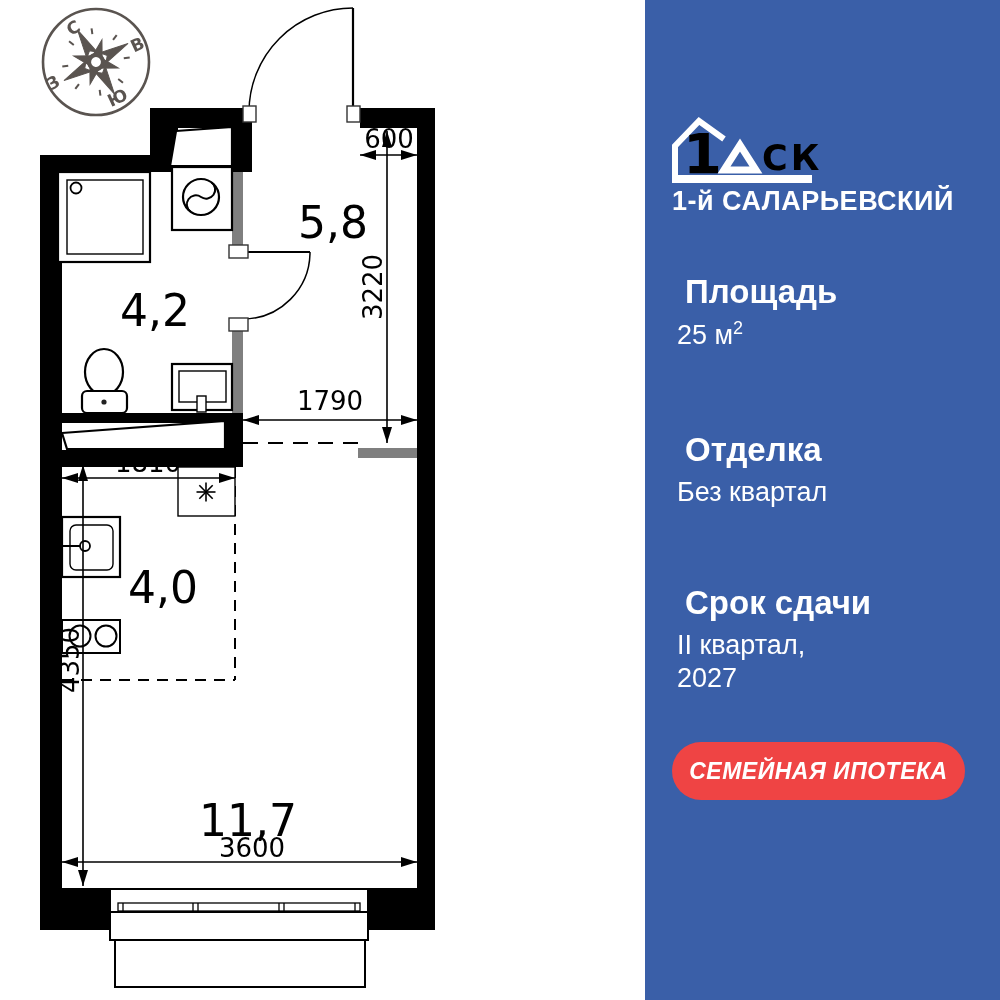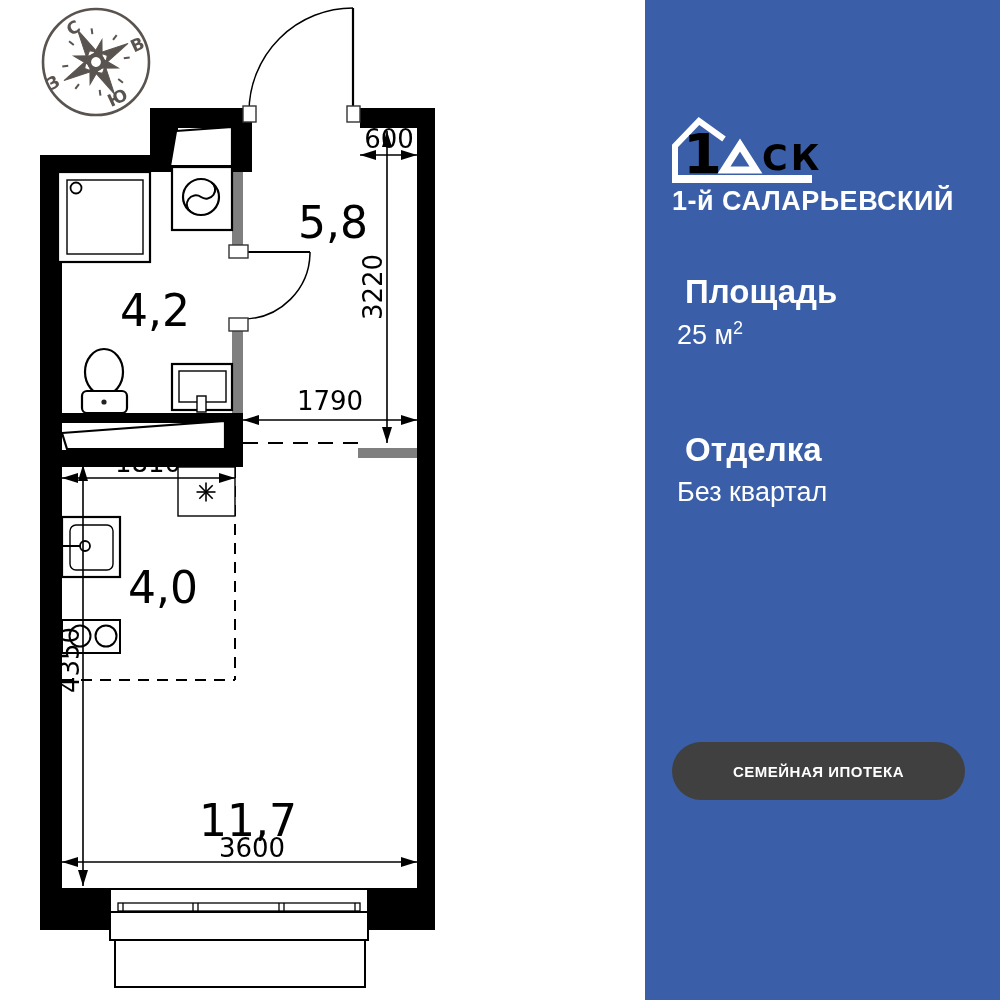--- a/index.html
+++ b/index.html
@@ -11,22 +11,22 @@
   svg text.dim{font-size:26px;}
   svg text.compass-letter{font-size:17px;font-weight:bold;fill:#5a5450;}
   .panel{position:absolute;left:645px;top:0;width:355px;height:1000px;background:#3A5FA8;color:#fff;}
   .logo-svg{position:absolute;left:25px;top:112px;}
   .project{position:absolute;left:27px;top:186px;font-size:27px;font-weight:bold;letter-spacing:.5px;white-space:nowrap;text-align:center;}
   .block{position:absolute;left:32px;}
   .block h3{margin:8px;font-size:33px;font-weight:bold;line-height:1.1;}
   .block .val{font-size:27px;line-height:1.2;}
   .block sup{font-size:18px;}
   .cta{position:absolute;left:27px;top:742px;width:293px;height:58px;border:none;border-radius:29px;
-       background:#404040;color:#fff;font-family:"Liberation Sans",sans-serif;
-       font-size:15px;font-weight:bold;letter-spacing:.5px;cursor:pointer;}
+       background:#ef4444;color:#fff;font-family:"Liberation Sans",sans-serif;
+       font-size:23px;font-weight:bold;letter-spacing:.5px;cursor:pointer;font-style:italic;}
 </style>
 </head>
 <body>
 
 <div class="stage">
 
   <svg class="plan-svg" width="645" height="1000" viewBox="0 0 645 1000">
 
     <g stroke="#5a5450" fill="#5a5450">
       <circle cx="96" cy="62" r="53" fill="none" stroke-width="2.6"></circle>
@@ -224,16 +224,23 @@
     <div class="block" style="top:266px">
       <h3>Площадь</h3>
       <div class="val"><span>25 м</span><sup>2</sup></div>
     </div>
 
     <div class="block" style="top:424px">
       <h3>Отделка</h3>
       <div class="val">Без квартал</div>
     </div>
 
+    <div class="block" style="top:577px">
+      <h3>Срок сдачи</h3>
+      <div class="val">
+        <div>II квартал,</div>
+        <div>2027</div>
+      </div>
+    </div>
 
     <button class="cta">СЕМЕЙНАЯ ИПОТЕКА</button>
   </div>
 </div>
 
 </body></html>

